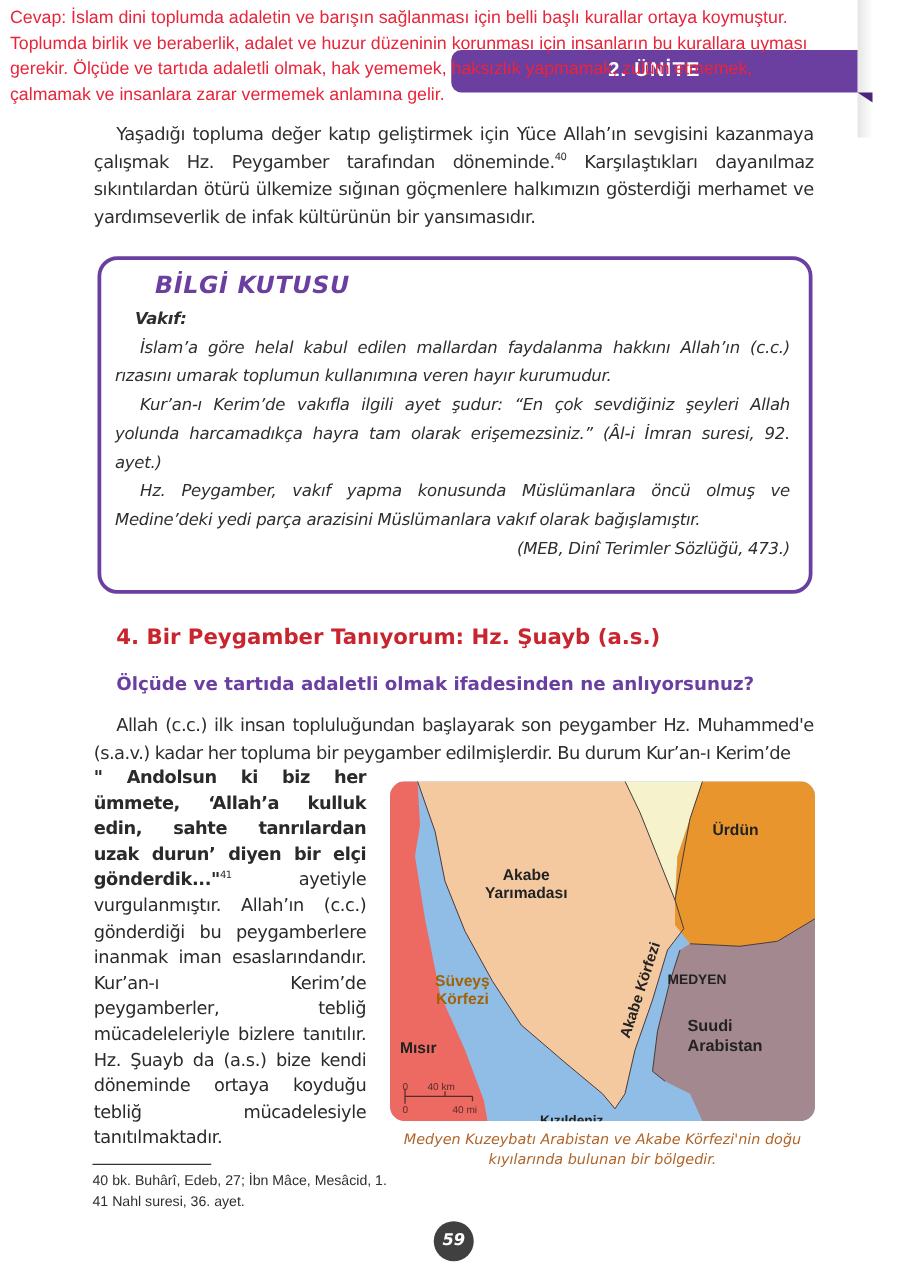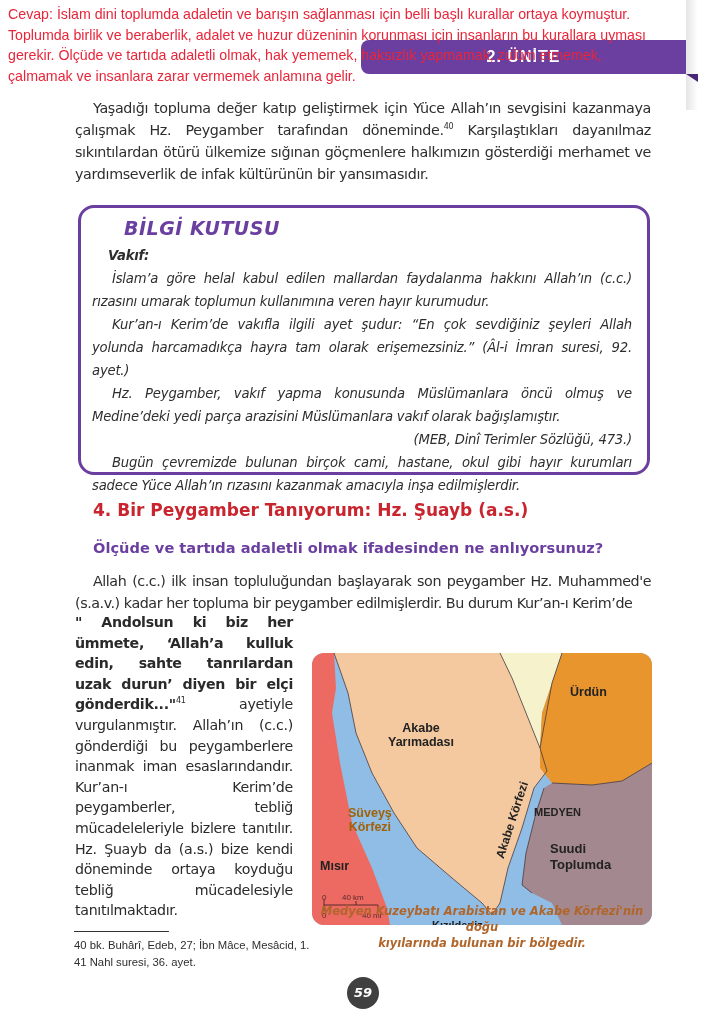--- a/index.html
+++ b/index.html
@@ -48,25 +48,25 @@
                    font-family:"DejaVu Sans", sans-serif; }
   #question { left:93px; top:539px; color:#6b3fa0; font-weight:bold; font-size:14.6px;
               font-family:"DejaVu Sans", sans-serif; }
   #sect-para { left:75px; top:570px; width:576px; text-indent:18px; letter-spacing:-0.45px; }
 
   #side-col { left:75px; top:612px; width:218px; font-size:14.2px; line-height:20.6px; text-align:justify;
               letter-spacing:-0.3px; }
   #side-col b { font-weight:bold; color:#2a2a2a; }
 
   
-  #map { left:312px; top:625px; width:340px; height:272px; border-radius:12px; overflow:hidden;margin-top:28px; }
+  #map { left:312px; top:625px; width:340px; height:272px; border-radius:12px; overflow:hidden; }
   .maplabel { position:absolute; font-family:"Liberation Sans", sans-serif; font-weight:bold;
               color:#222; font-size:12.5px; line-height:14px; text-align:center; }
   #caption { left:312px; top:903px; width:340px; text-align:center; color:#b0652a; font-style:italic;
-             font-size:11.5px; line-height:16px; font-family:"DejaVu Sans", sans-serif;font-weight:bold; }
+             font-size:11.5px; line-height:16px; font-family:"DejaVu Sans", sans-serif; }
 
   
   #fn-rule { left:74px; top:931px; width:95px; height:1px; background:#333; }
   #footnotes { left:74px; top:937px; font-size:11.3px; line-height:17px; color:#2e2e2e;
                font-family:"Liberation Sans", sans-serif; }
   #page-num { left:347px; top:977px; width:32px; height:32px; border-radius:50%; background:#404040;
               color:#ffffff; text-align:center; line-height:32px; font-weight:bold; font-style:italic;
               font-size:13px; font-family:"DejaVu Sans", sans-serif; }
 </style>
 </head>
@@ -88,21 +88,20 @@
 <div id="intro" class="abs para"><span>Yaşadığı topluma değer katıp geliştirmek için Yüce Allah’ın sevgisini kazanmaya çalışmak Hz. Peygamber tarafından döneminde.</span><sup>40</sup><span> Karşılaştıkları dayanılmaz sıkıntılardan ötürü ülkemize sığınan göçmenlere halkımızın gösterdiği merhamet ve yardımseverlik de infak kültürünün bir yansımasıdır.</span></div>
 
 <div id="info-box" class="abs"></div>
 <div id="info-title" class="abs">BİLGİ KUTUSU</div>
 <div id="info-body" class="abs hand">
   <p class="term">Vakıf:</p>
   <p>İslam’a göre helal kabul edilen mallardan faydalanma hakkını Allah’ın (c.c.) rızasını umarak toplumun kullanımına veren hayır kurumudur.</p>
   <p>Kur’an-ı Kerim’de vakıfla ilgili ayet şudur: “En çok sevdiğiniz şeyleri Allah yolunda harcamadıkça hayra tam olarak erişemezsiniz.” (Âl-i İmran suresi, 92. ayet.)</p>
   <p>Hz. Peygamber, vakıf yapma konusunda Müslümanlara öncü olmuş ve Medine’deki yedi parça arazisini Müslümanlara vakıf olarak bağışlamıştır.</p>
   <p class="cite">(MEB, Dinî Terimler Sözlüğü, 473.)</p>
-  <p>Bugün çevremizde bulunan birçok cami, hastane, okul gibi hayır kurumları sadece Yüce Allah’ın rızasını kazanmak amacıyla inşa edilmişlerdir.</p>
 </div>
 
 <div id="section-title" class="abs">4. Bir Peygamber Tanıyorum: Hz. Şuayb (a.s.)</div>
 <div id="question" class="abs">Ölçüde ve tartıda adaletli olmak ifadesinden ne anlıyorsunuz?</div>
 <div id="sect-para" class="abs para">Allah (c.c.) ilk insan topluluğundan başlayarak son peygamber Hz. Muhammed'e (s.a.v.) kadar her topluma bir peygamber edilmişlerdir. Bu durum Kur’an-ı Kerim’de</div>
 
 <div id="side-col" class="abs"><b>" Andolsun ki biz her ümmete, ‘Allah’a kulluk edin, sahte tanrılardan uzak durun’ diyen bir elçi gönderdik..."</b><sup>41</sup><span> ayetiyle vurgulanmıştır. Allah’ın (c.c.) gönderdiği bu peygamberlere inanmak iman esaslarındandır. Kur’an-ı Kerim’de peygamberler, tebliğ mücadeleleriyle bizlere tanıtılır. Hz. Şuayb da (a.s.) bize kendi döneminde ortaya koyduğu tebliğ mücadelesiyle tanıtılmaktadır.</span></div>
 
 <div id="map" class="abs">
   <svg width="340" height="272" viewBox="0 0 340 272">
@@ -132,21 +131,21 @@
     <div>Yarımadası</div>
   </div>
   <div class="maplabel" style="left:36px; top:153px; text-align:center; color:#a16207;">
     <div>Süveyş</div>
     <div>Körfezi</div>
   </div>
   <div class="maplabel" style="left:150px; top:160px; width:100px; transform:rotate(-72deg); font-size:12px;">Akabe Körfezi</div>
   <div class="maplabel" style="left:222px; top:152px; font-size:11px;">MEDYEN</div>
   <div class="maplabel" style="left:238px; top:188px; text-align:left; font-size:13px; line-height:16px;">
     <div>Suudi</div>
-    <div>Toplumda</div>
+    <div>Arabistan</div>
   </div>
   <div class="maplabel" style="left:8px; top:206px;">Mısır</div>
   <div class="maplabel" style="left:120px; top:265px; font-size:11px;">Kızıldeniz</div>
   <div class="maplabel" style="left:10px; top:238px; font-size:8px; font-weight:normal; color:#5a2a2a;">0</div>
   <div class="maplabel" style="left:30px; top:238px; font-size:8px; font-weight:normal; color:#5a2a2a;">40 km</div>
   <div class="maplabel" style="left:10px; top:256px; font-size:8px; font-weight:normal; color:#5a2a2a;">0</div>
   <div class="maplabel" style="left:50px; top:256px; font-size:8px; font-weight:normal; color:#5a2a2a;">40 mi</div>
 </div>
 <div id="caption" class="abs">
   <div>Medyen Kuzeybatı Arabistan ve Akabe Körfezi'nin doğu</div>

